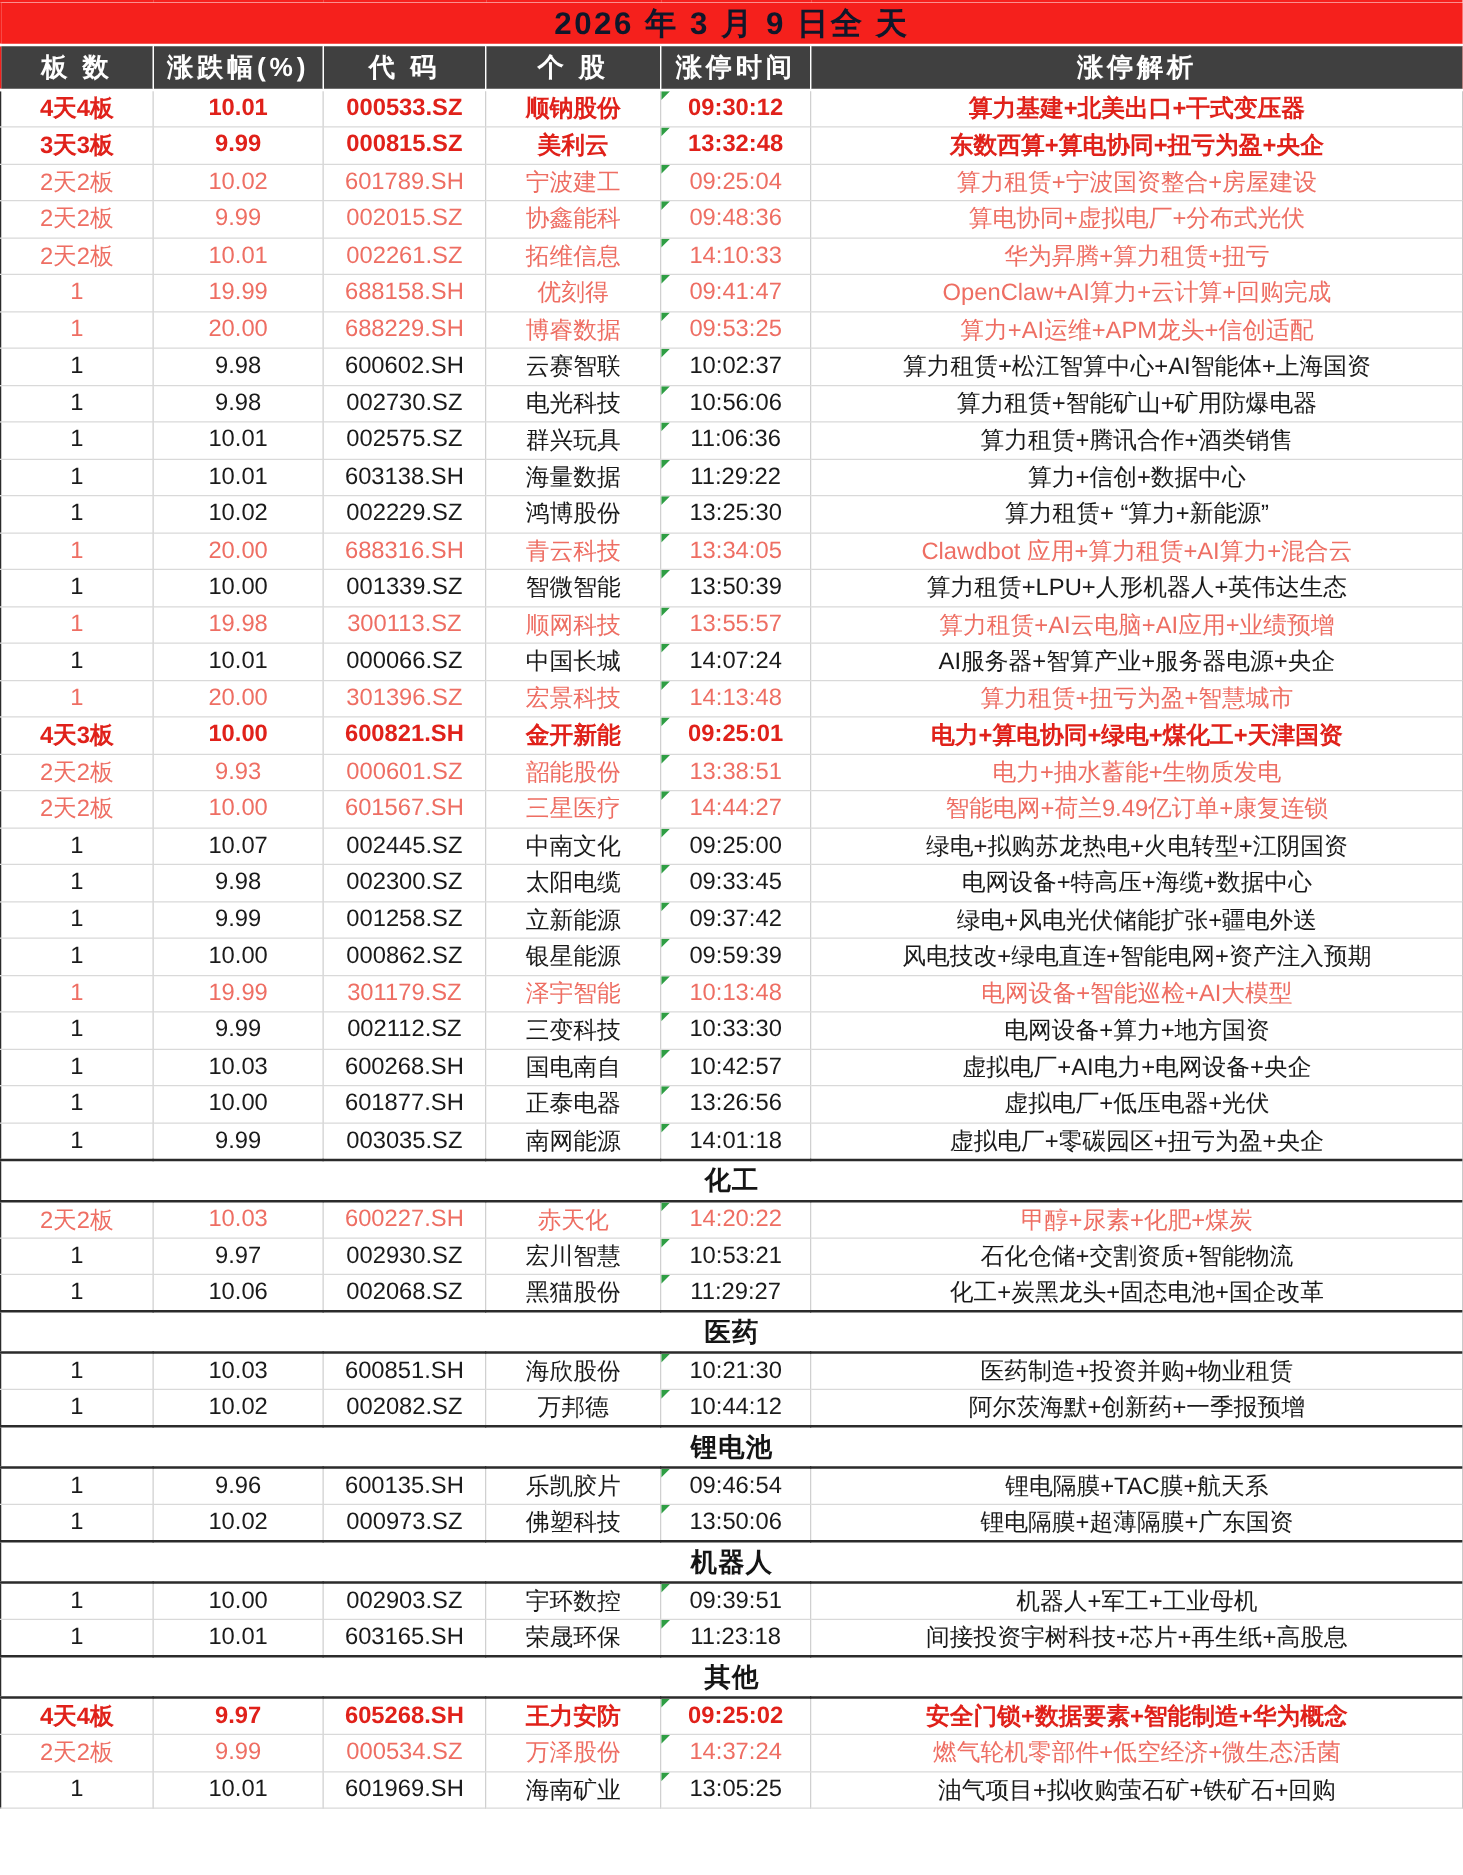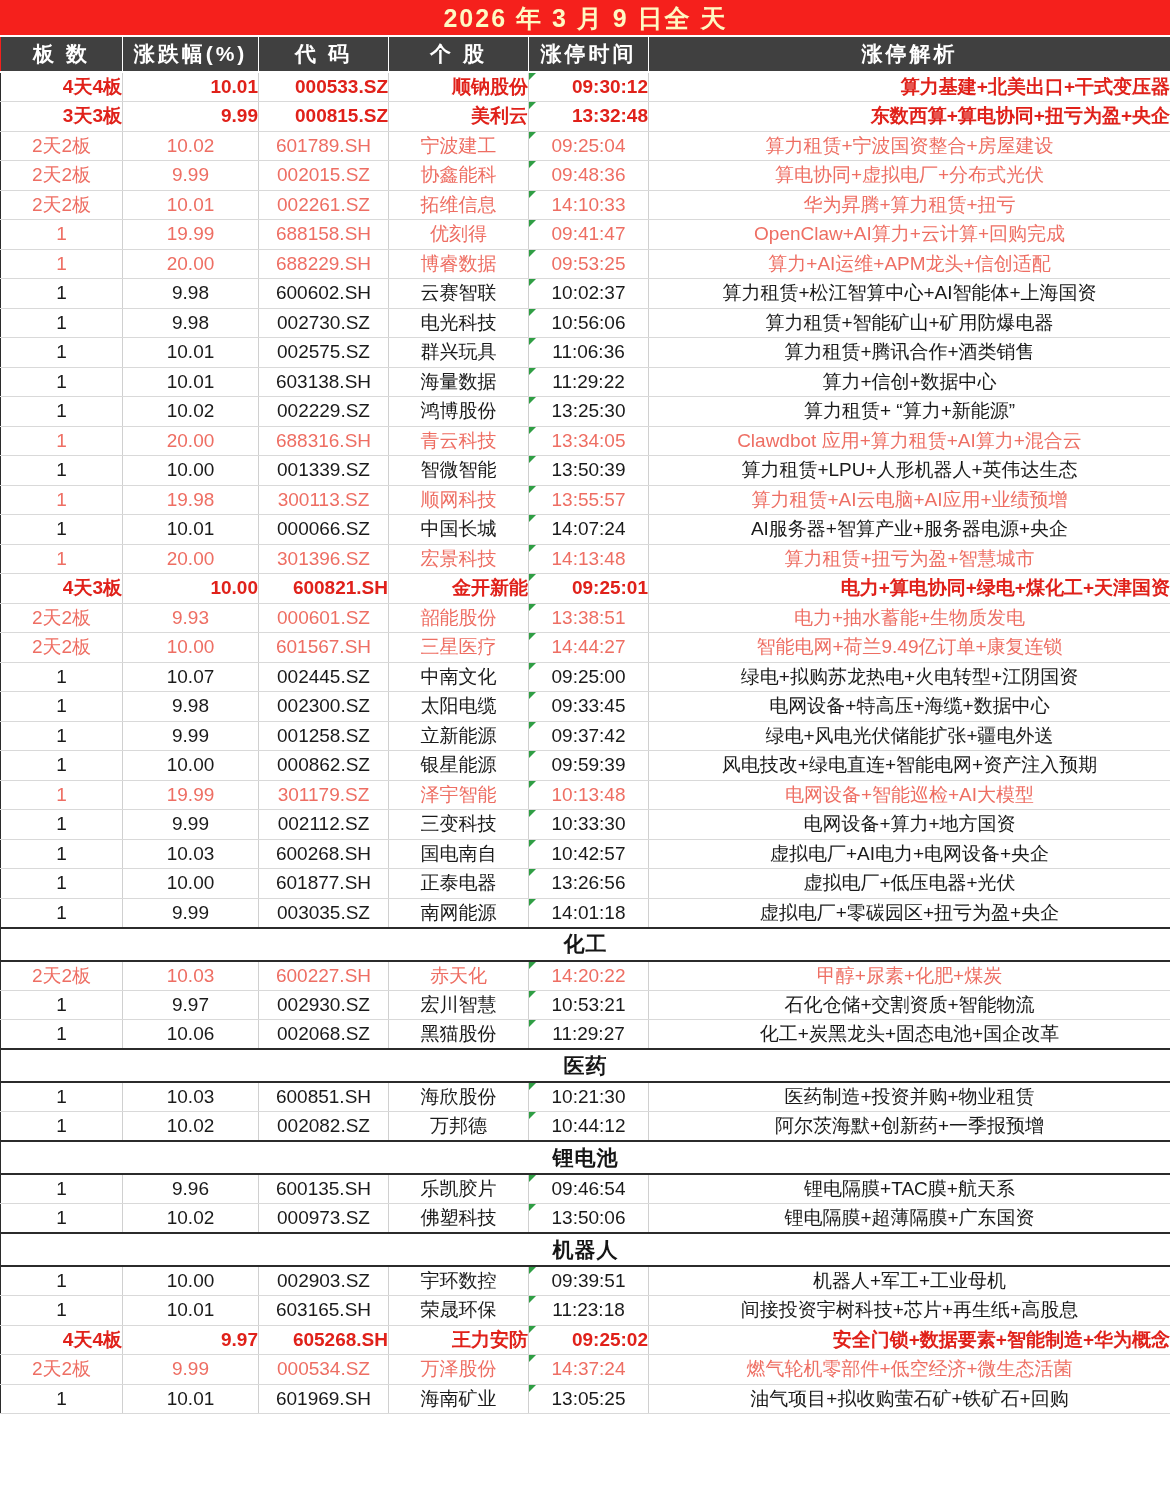--- a/index.html
+++ b/index.html
@@ -34,21 +34,21 @@
   col.c-pct   { width: 136px; }
   col.c-code  { width: 130px; }
   col.c-name  { width: 140px; }
   col.c-time  { width: 120px; }
   col.c-note  { width: 522px; }
 
   
   .title-row td {
     height: 34px;
     background: #F5201C;
-    color: #fef9c3;
+    color: #0f172a;
     font-size: 25px;
     font-weight: bold;
     letter-spacing: 2px;
     border-left: 1px solid #F5201C;
     border-right: 1px solid #F5201C;
     border-top: 2px solid #F5201C;
   }
 
   
   .head-row td {
@@ -86,21 +86,21 @@
     border-bottom: 1px solid #d9d9d9;
     border-left: 1px solid #d0d0d0;
     border-right: 1px solid #d0d0d0;
     color: #1a1a1a;
     position: relative;
   }
   .data-row td.cell-board { border-left: 1px solid #2b2b2b; }
   .data-row td.cell-note  { border-right: 1px solid #2b2b2b; font-size: 19px; }
 
   
-  .data-row.tone-bold td  { color: #E0211A; font-weight: bold; text-align: right; }
+  .data-row.tone-bold td  { color: #E0211A; font-weight: bold; }
   .data-row.tone-red  td  { color: #EE6E63; }
   .data-row.tone-dark td  { color: #1a1a1a; }
 
   .data-row.tone-bold td.cell-note { font-size: 19px; }
 
   
   .flag-tri {
     position: absolute;
     top: 0; left: 0;
     width: 0; height: 0;
@@ -442,20 +442,23 @@
           <td class="cell-note">机器人+军工+工业母机</td>
         </tr>
         <tr class="data-row tone-dark">
           <td class="cell-board">1</td>
           <td class="cell-pct">10.01</td>
           <td class="cell-code">603165.SH</td>
           <td class="cell-name">荣晟环保</td>
           <td class="cell-time"><span class="flag-tri"></span>11:23:18</td>
           <td class="cell-note">间接投资宇树科技+芯片+再生纸+高股息</td>
         </tr>
+        <tr class="sect-row">
+          <td colspan="6">其他</td>
+        </tr>
         <tr class="data-row tone-bold">
           <td class="cell-board">4天4板</td>
           <td class="cell-pct">9.97</td>
           <td class="cell-code">605268.SH</td>
           <td class="cell-name">王力安防</td>
           <td class="cell-time"><span class="flag-tri"></span>09:25:02</td>
           <td class="cell-note">安全门锁+数据要素+智能制造+华为概念</td>
         </tr>
         <tr class="data-row tone-red">
           <td class="cell-board">2天2板</td>

